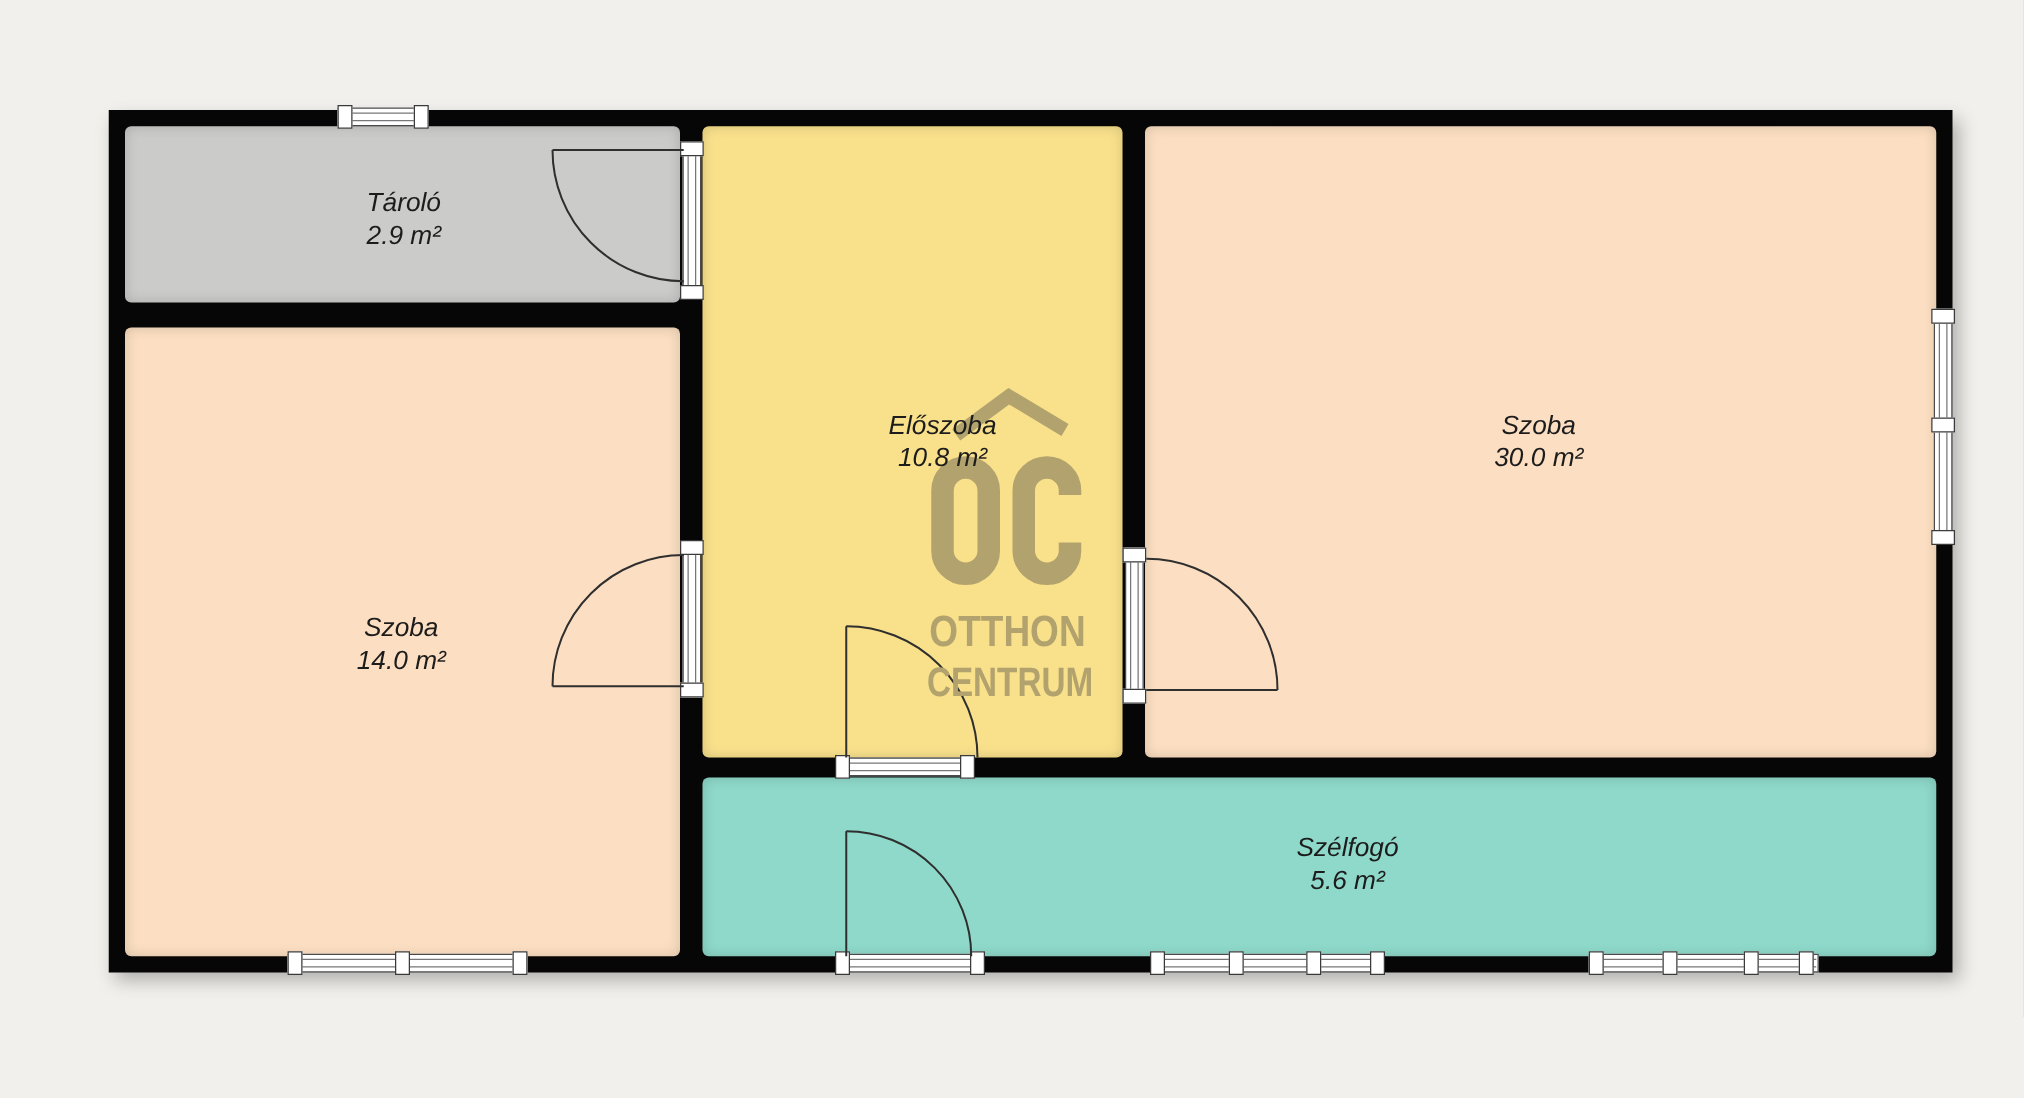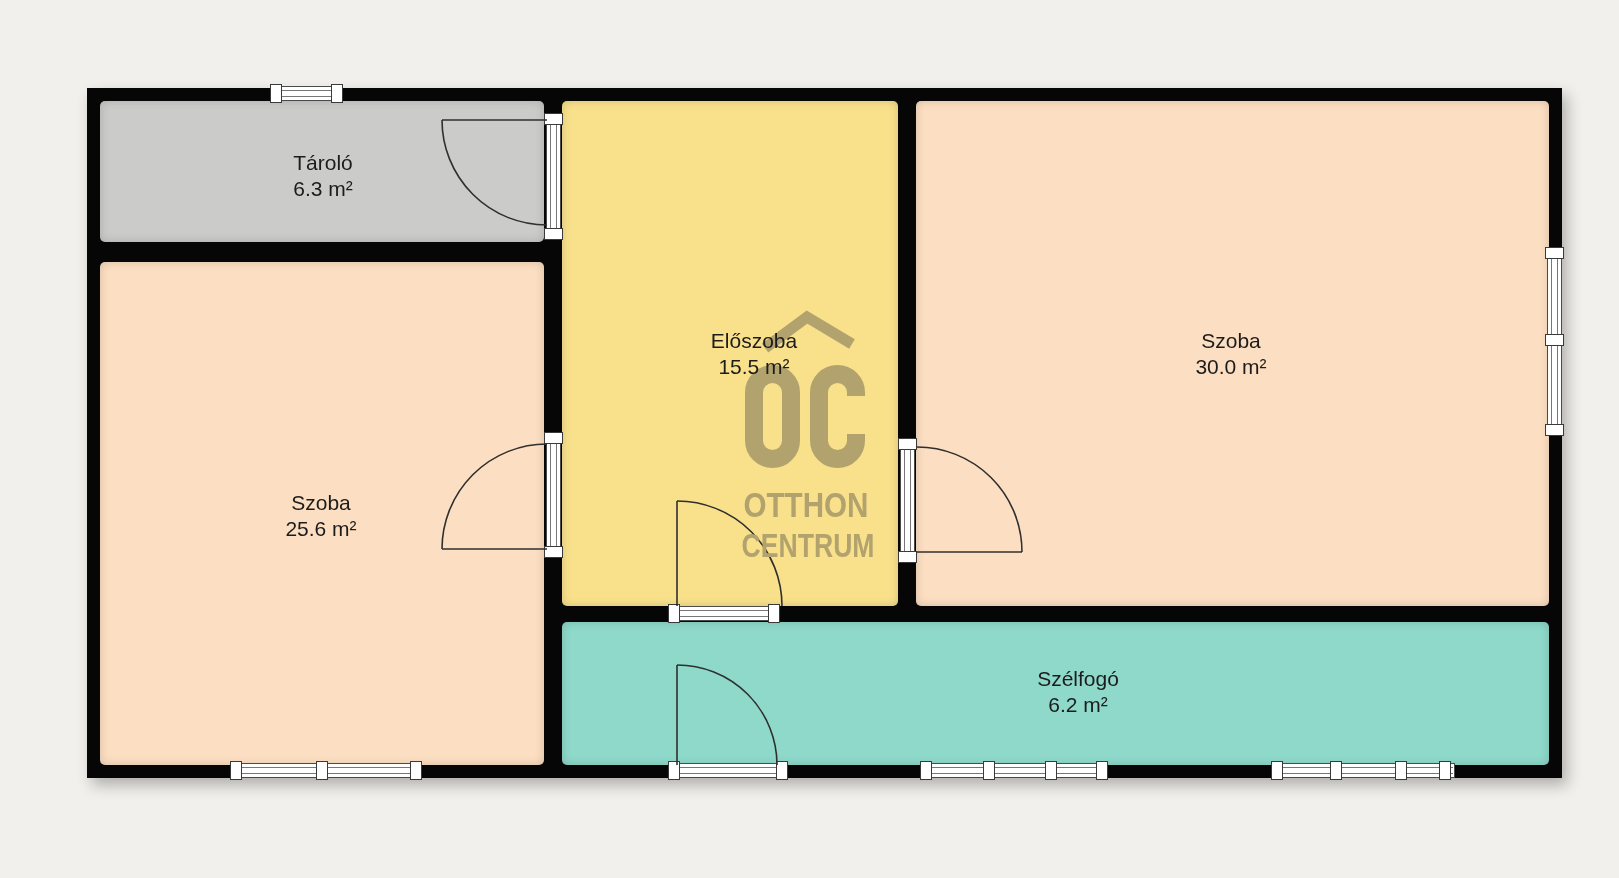--- a/index.html
+++ b/index.html
@@ -12,21 +12,21 @@
     position:absolute;left:87px;top:88px;width:1475px;height:690px;
     box-shadow:5px 7px 14px rgba(0,0,0,0.28);
   }
   .room{
     position:absolute;border-radius:5px;
     box-shadow:inset 0 0 10px rgba(0,0,0,0.16);
   }
   .label{
     position:absolute;transform:translate(-50%,-50%);
     text-align:center;color:#1c1c1c;font-size:21px;line-height:26px;
-    white-space:nowrap;z-index:12;
+    white-space:nowrap;z-index:12;font-style:italic;
   }
   .label span{display:block;}
   
   .wband-h,.wband-v{position:absolute;background:#fff;border:1px solid #4a4a4a;box-sizing:border-box;z-index:6;}
   .wband-h{height:15px;}
   .wband-h::before,.wband-h::after{content:"";position:absolute;left:1px;right:1px;height:1px;background:#777;}
   .wband-h::before{top:3px;} .wband-h::after{bottom:3px;}
   .wband-v{width:15px;}
   .wband-v::before,.wband-v::after{content:"";position:absolute;top:1px;bottom:1px;width:1px;background:#777;}
   .wband-v::before{left:3px;} .wband-v::after{right:3px;}
@@ -123,33 +123,33 @@
         <rect fill="none" x="667" y="286" width="37" height="85" rx="18.5" stroke-width="18" style="stroke: rgb(178, 162, 109);"></rect>
         <rect fill="none" x="732" y="286" width="37" height="85" rx="18.5" stroke-width="18" style="stroke: rgb(178, 162, 109);"></rect>
         <rect stroke="none" x="757" y="308" width="36" height="38" style="fill: rgb(249, 225, 140);"></rect>
         <text class="wm-text" x="719" y="429" font-size="35" text-anchor="middle" textLength="125" lengthAdjust="spacingAndGlyphs" style="fill: rgb(178, 162, 109);">OTTHON</text>
         <text class="wm-text" x="721" y="469" font-size="33" text-anchor="middle" textLength="133" lengthAdjust="spacingAndGlyphs" style="fill: rgb(178, 162, 109);">CENTRUM</text>
       </g>
     </svg>
 
     <div class="label" style="left:236px;top:88px;">
       <span>Tároló</span>
-      <span>6.3 m²</span>
+      <span>2.9 m²</span>
     </div>
     <div class="label" style="left:234px;top:428px;">
       <span>Szoba</span>
-      <span>25.6 m²</span>
+      <span>14.0 m²</span>
     </div>
     <div class="label" style="left:667px;top:266px;">
       <span>Előszoba</span>
-      <span>15.5 m²</span>
+      <span>10.8 m²</span>
     </div>
     <div class="label" style="left:1144px;top:266px;">
       <span>Szoba</span>
       <span>30.0 m²</span>
     </div>
     <div class="label" style="left:991px;top:604px;">
       <span>Szélfogó</span>
-      <span>6.2 m²</span>
+      <span>5.6 m²</span>
     </div>
 
   </div>
 </div>
 
 </body></html>

